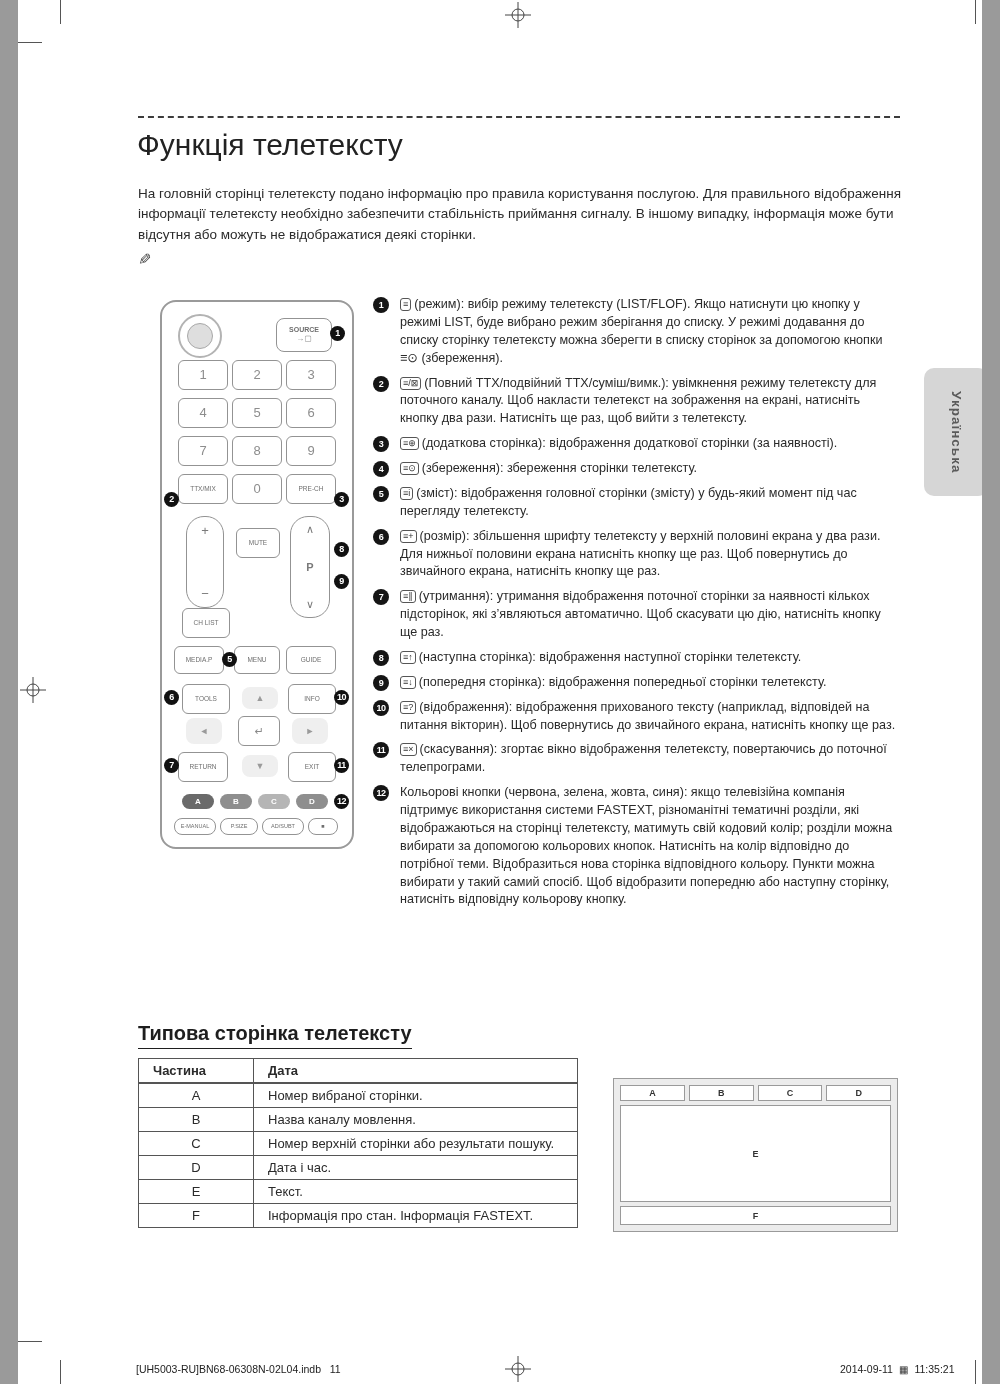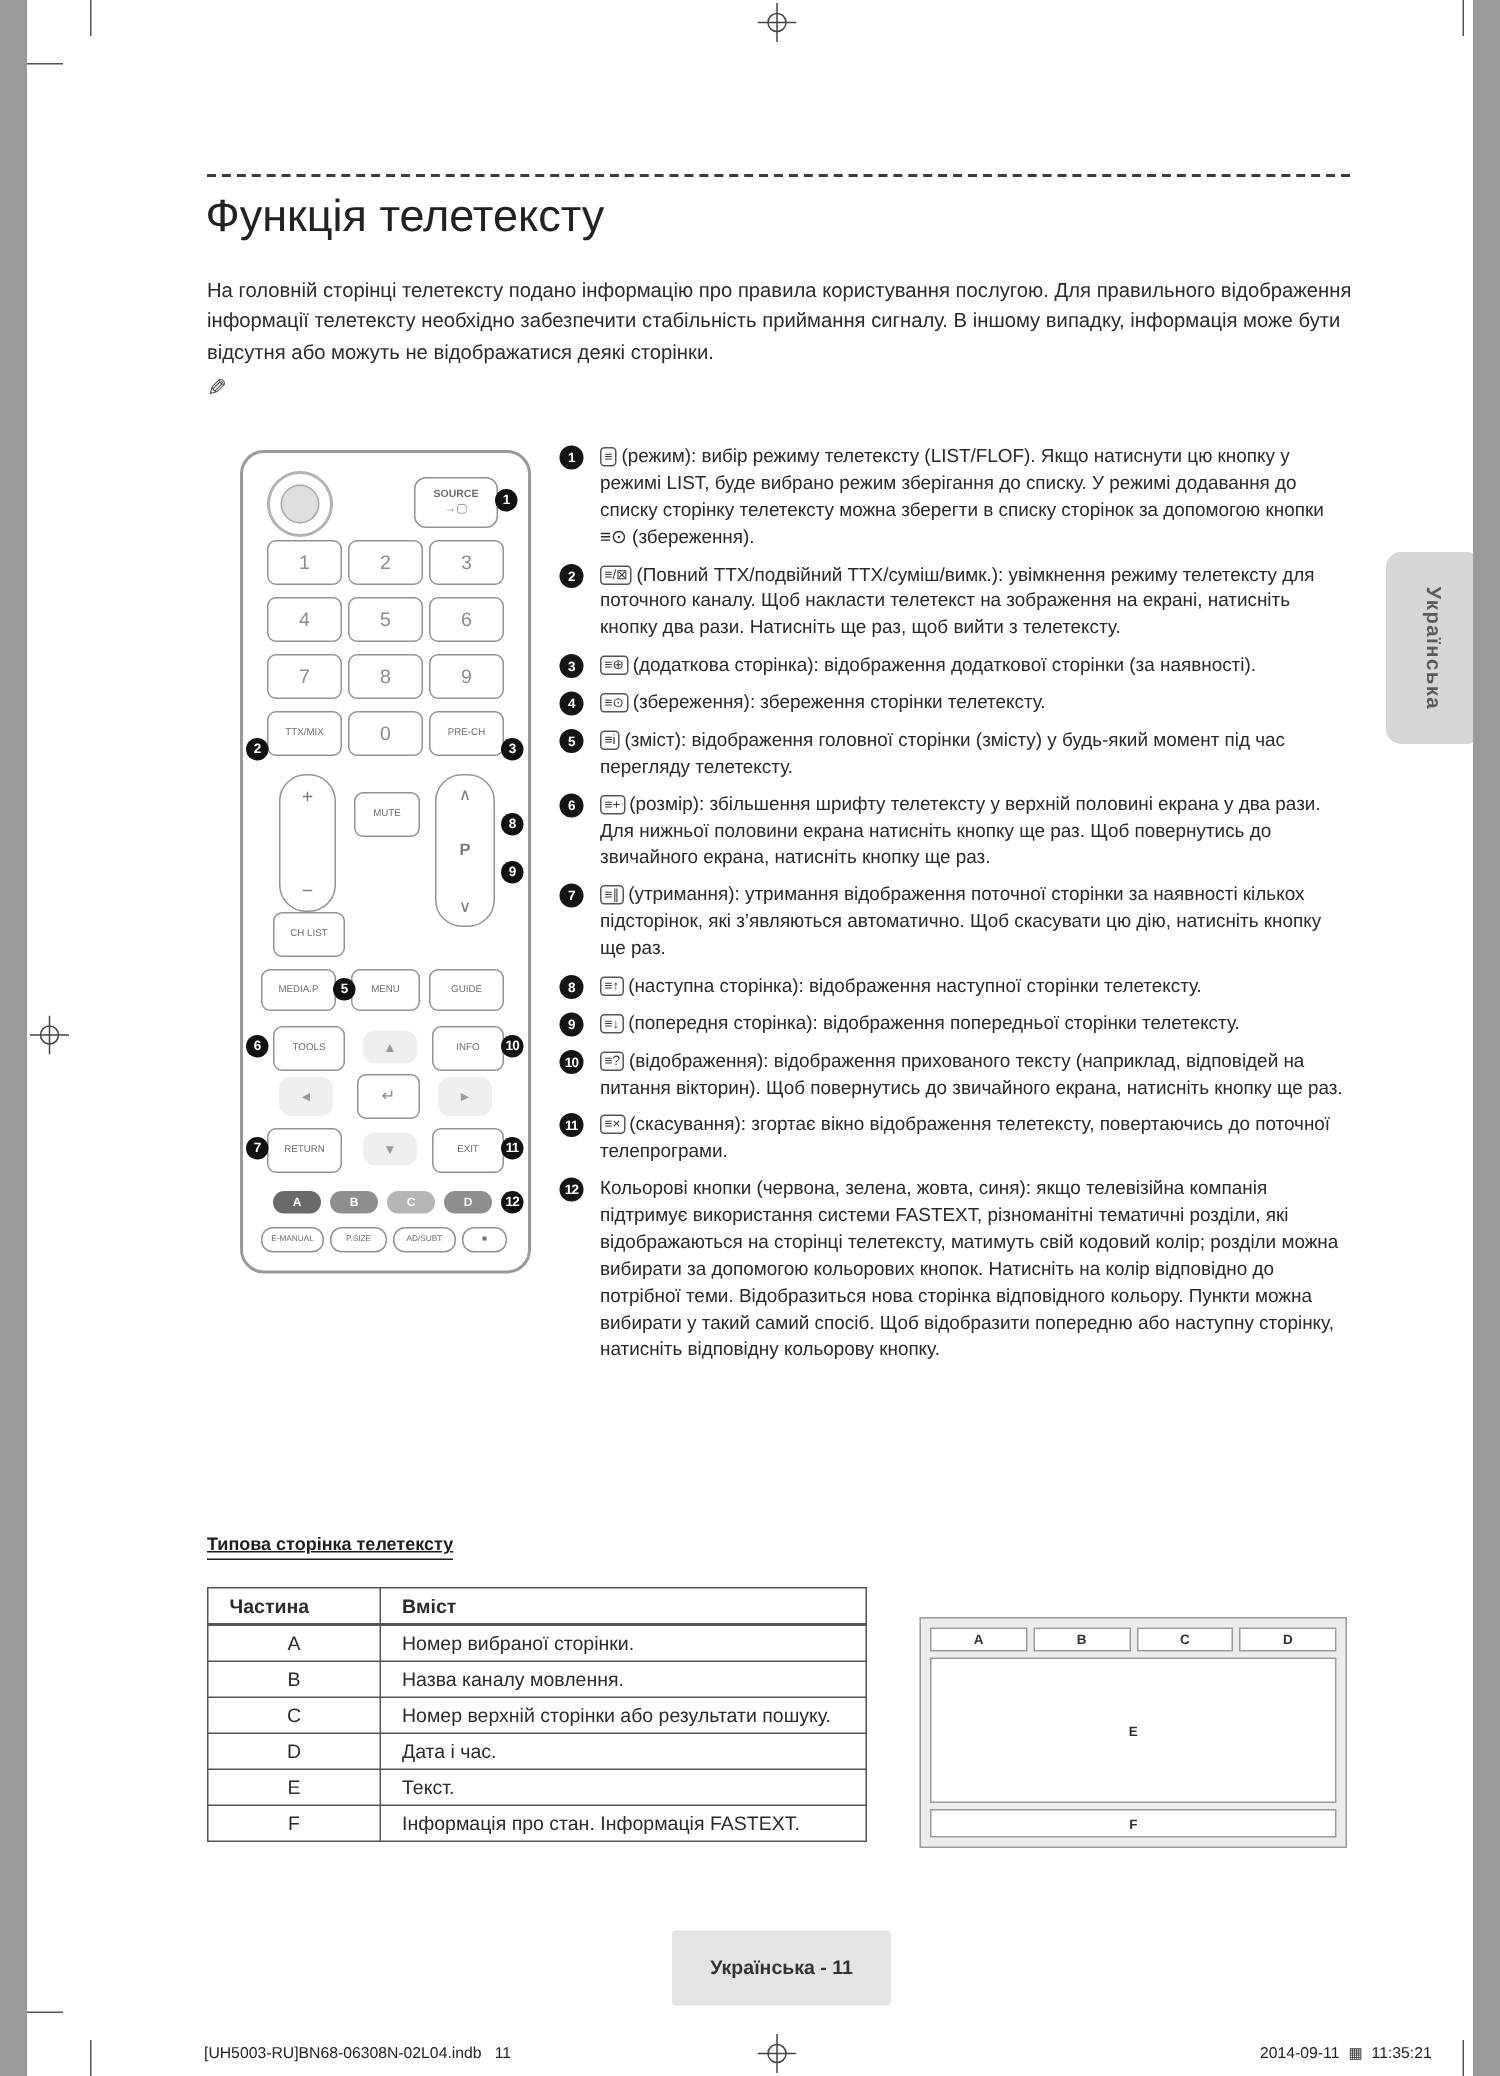--- a/index.html
+++ b/index.html
@@ -47,22 +47,22 @@
   .items{position:absolute;left:235px;top:0;width:527px;}
   .item{display:flex;gap:11px;margin-bottom:7px;font-size:12.6px;line-height:1.42;}
   .badge{flex:none;width:16px;height:16px;margin-top:1px;border-radius:50%;background:#151515;color:#fff;
          font-size:9px;font-weight:bold;text-align:center;line-height:16px;letter-spacing:-0.5px;}
   .btn-icon{display:inline-block;border:1px solid #555;border-radius:3px;font-size:9px;line-height:11px;
             padding:0 2px;vertical-align:1px;color:#333;margin-right:3px;}
   .btn-icon:empty{display:none;}
   .item-text{flex:1;}
 
   
-  .section-heading{position:absolute;top:1022px;left:120px;margin:0;font-size:12px;font-weight:bold;color:#1e1e1e;
-                   border-bottom:1px solid #1e1e1e;padding-bottom:3px;text-decoration:underline;}
+  .section-heading{position:absolute;top:1022px;left:120px;margin:0;font-size:20px;font-weight:bold;color:#1e1e1e;
+                   border-bottom:1px solid #1e1e1e;padding-bottom:3px;}
   table.parts{position:absolute;top:1058px;left:120px;width:440px;border-collapse:collapse;font-size:13px;color:#2b2b2b;}
   table.parts th,table.parts td{border:1px solid #555;padding:4px 14px;}
   table.parts th{text-align:left;font-weight:bold;border-bottom-width:2px;}
   td.part-cell{width:86px;text-align:center;}
 
   .diagram{position:absolute;top:1078px;left:595px;width:285px;height:154px;border:1px solid #9a9a9a;background:#ececec;
            display:flex;flex-direction:column;gap:4px;padding:6px;box-sizing:border-box;}
   .diag-top{display:flex;gap:4px;height:16px;}
   .diag-cell{flex:1;border:1px solid #9a9a9a;background:#fff;font-size:9px;font-weight:bold;color:#333;
              display:flex;align-items:center;justify-content:center;}
@@ -262,21 +262,21 @@
         </div>
     </div>
   </div>
 
   <h2 class="section-heading">Типова сторінка телетексту</h2>
 
   <table class="parts">
     <tbody>
         <tr>
       <th>Частина</th>
-      <th>Вміст</th>
+      <th>Дата</th>
     </tr>
     <tr>
           <td class="part-cell">A</td>
           <td>Номер вибраної сторінки.</td>
         </tr>
     <tr>
           <td class="part-cell">B</td>
           <td>Назва каналу мовлення.</td>
         </tr>
     <tr>
@@ -302,21 +302,20 @@
     <div class="diag-top">
       <div class="diag-cell">A</div>
       <div class="diag-cell">B</div>
       <div class="diag-cell">C</div>
       <div class="diag-cell">D</div>
     </div>
     <div class="diag-mid">E</div>
     <div class="diag-bot">F</div>
   </div>
 
-  <div class="footer-box">Українська - 11</div>
   <div class="print-left">[UH5003-RU]BN68-06308N-02L04.indb   11</div>
   <div class="print-right">
     <span>2014-09-11</span>
     <span class="grid-ic">▦</span>
     <span>11:35:21</span>
   </div>
 
   <div class="side-tab">
     <span>Українська</span>
   </div>

